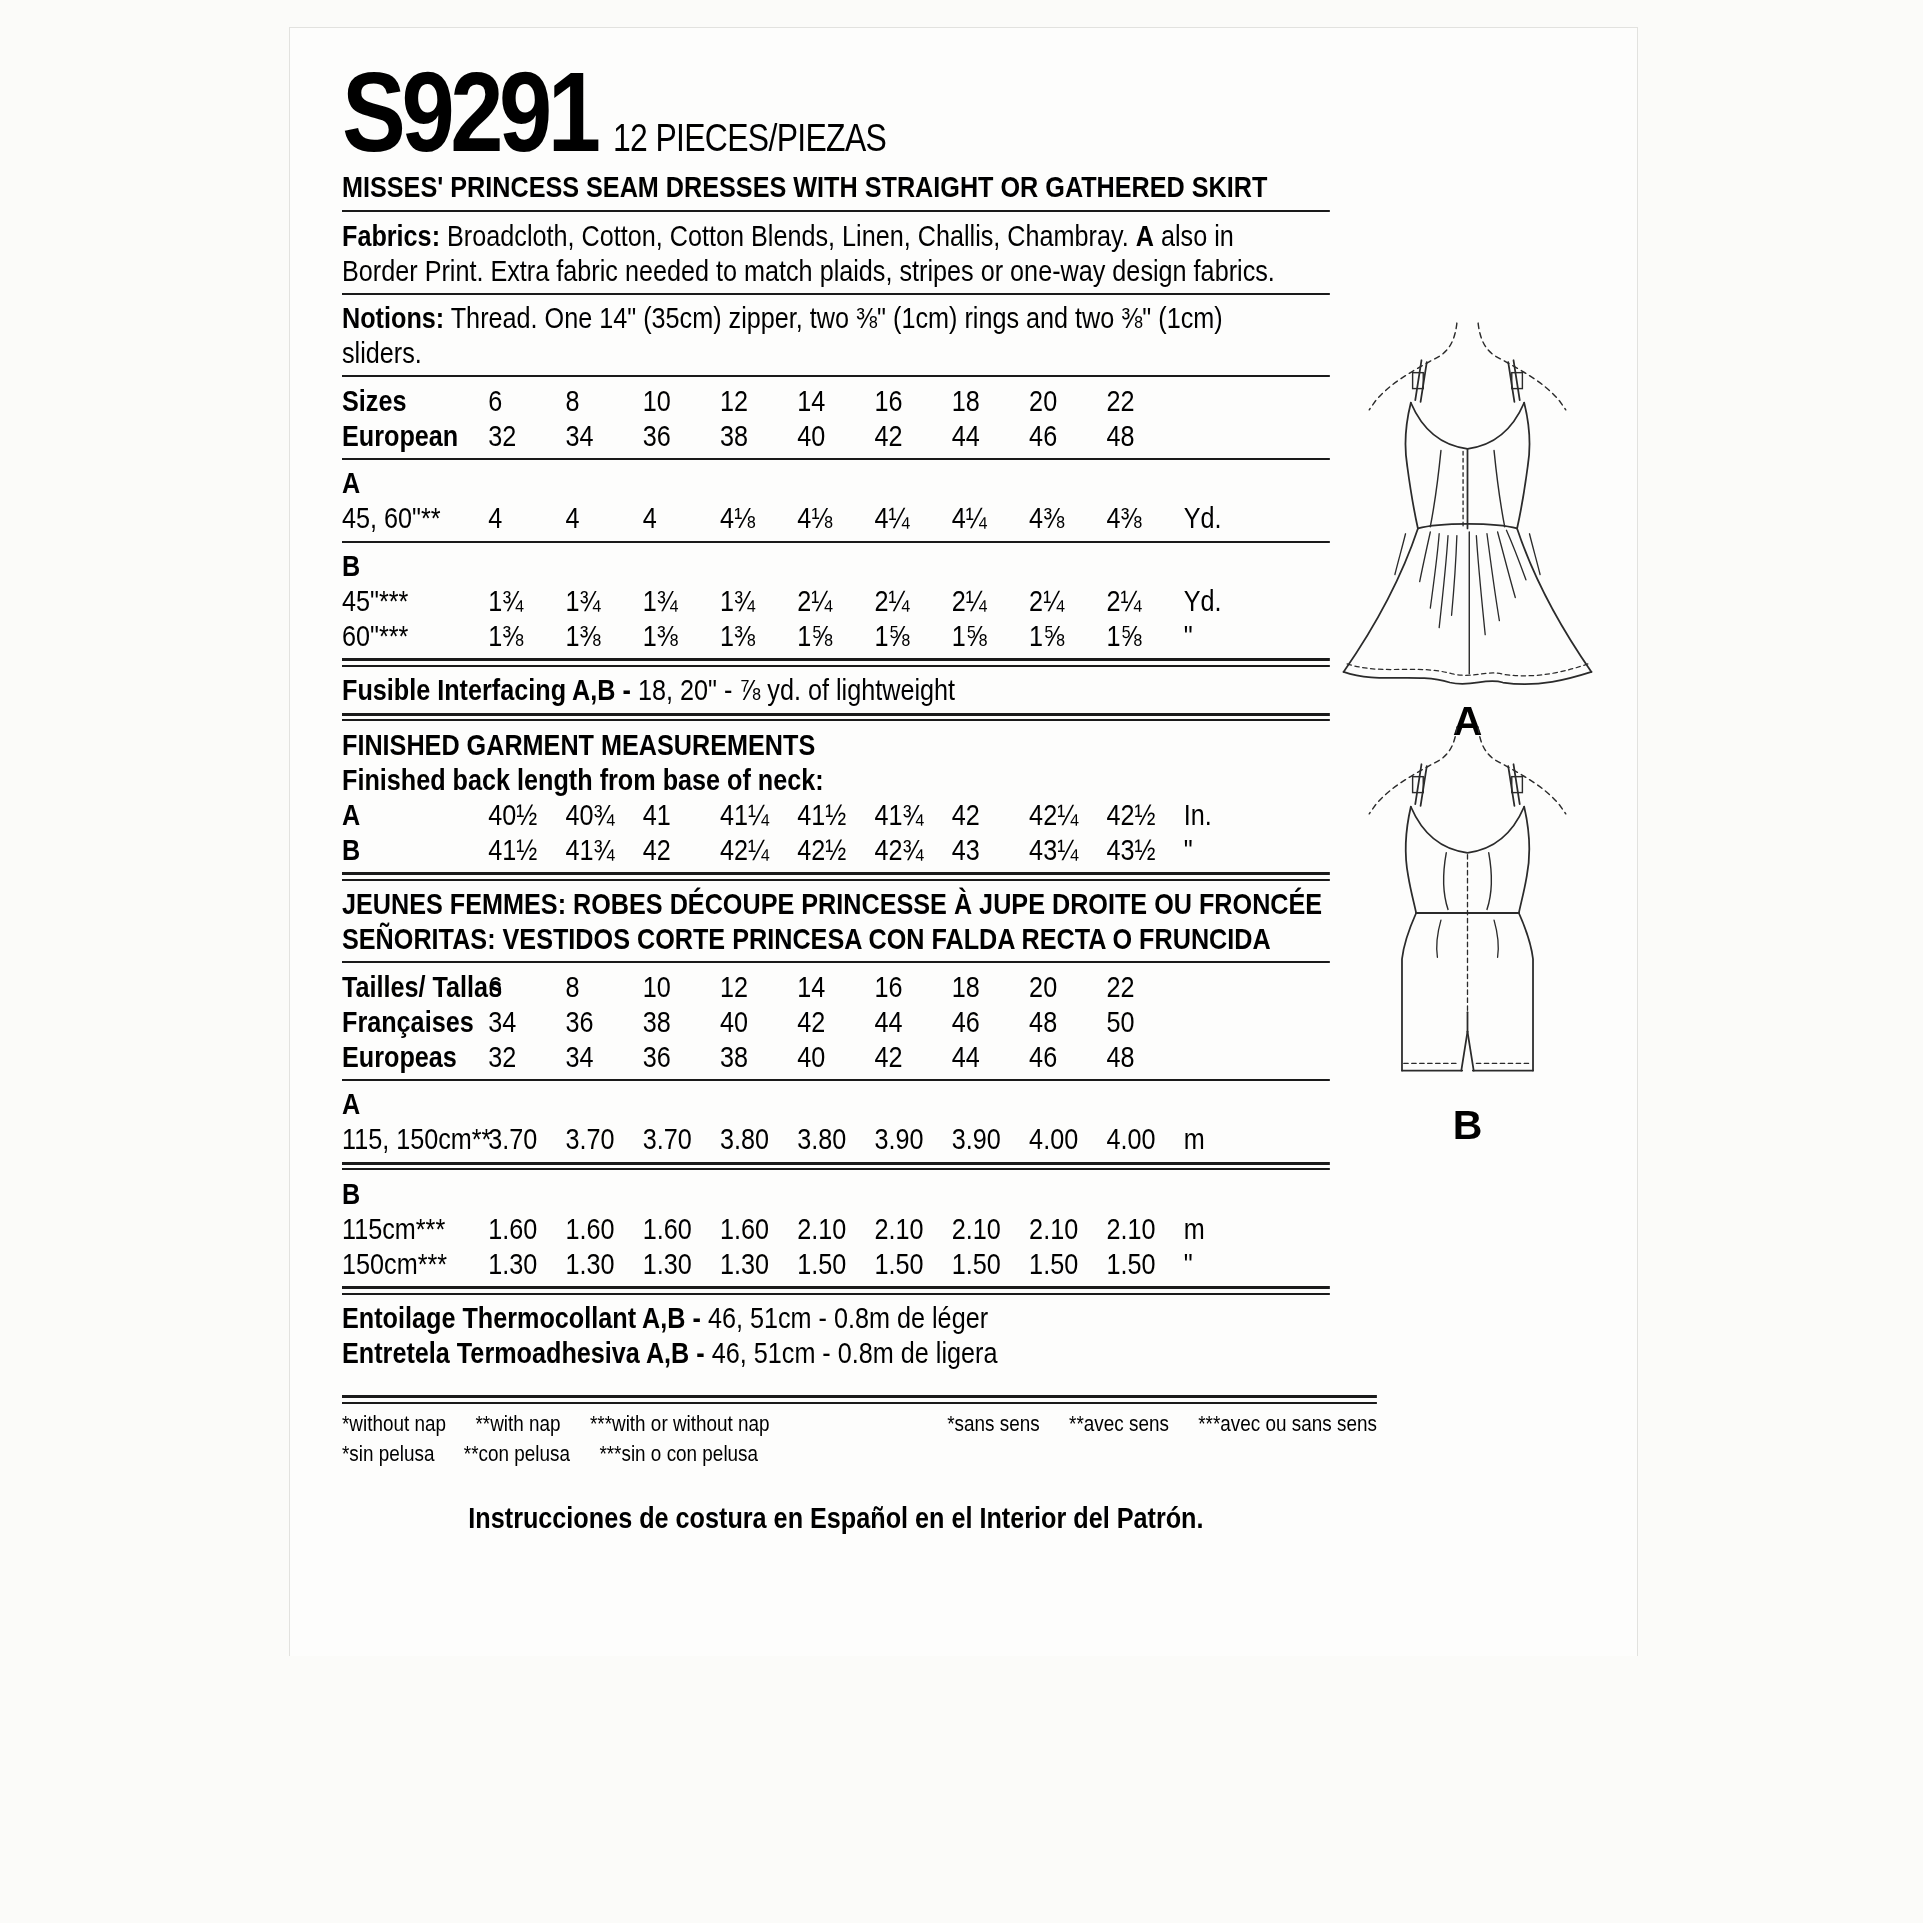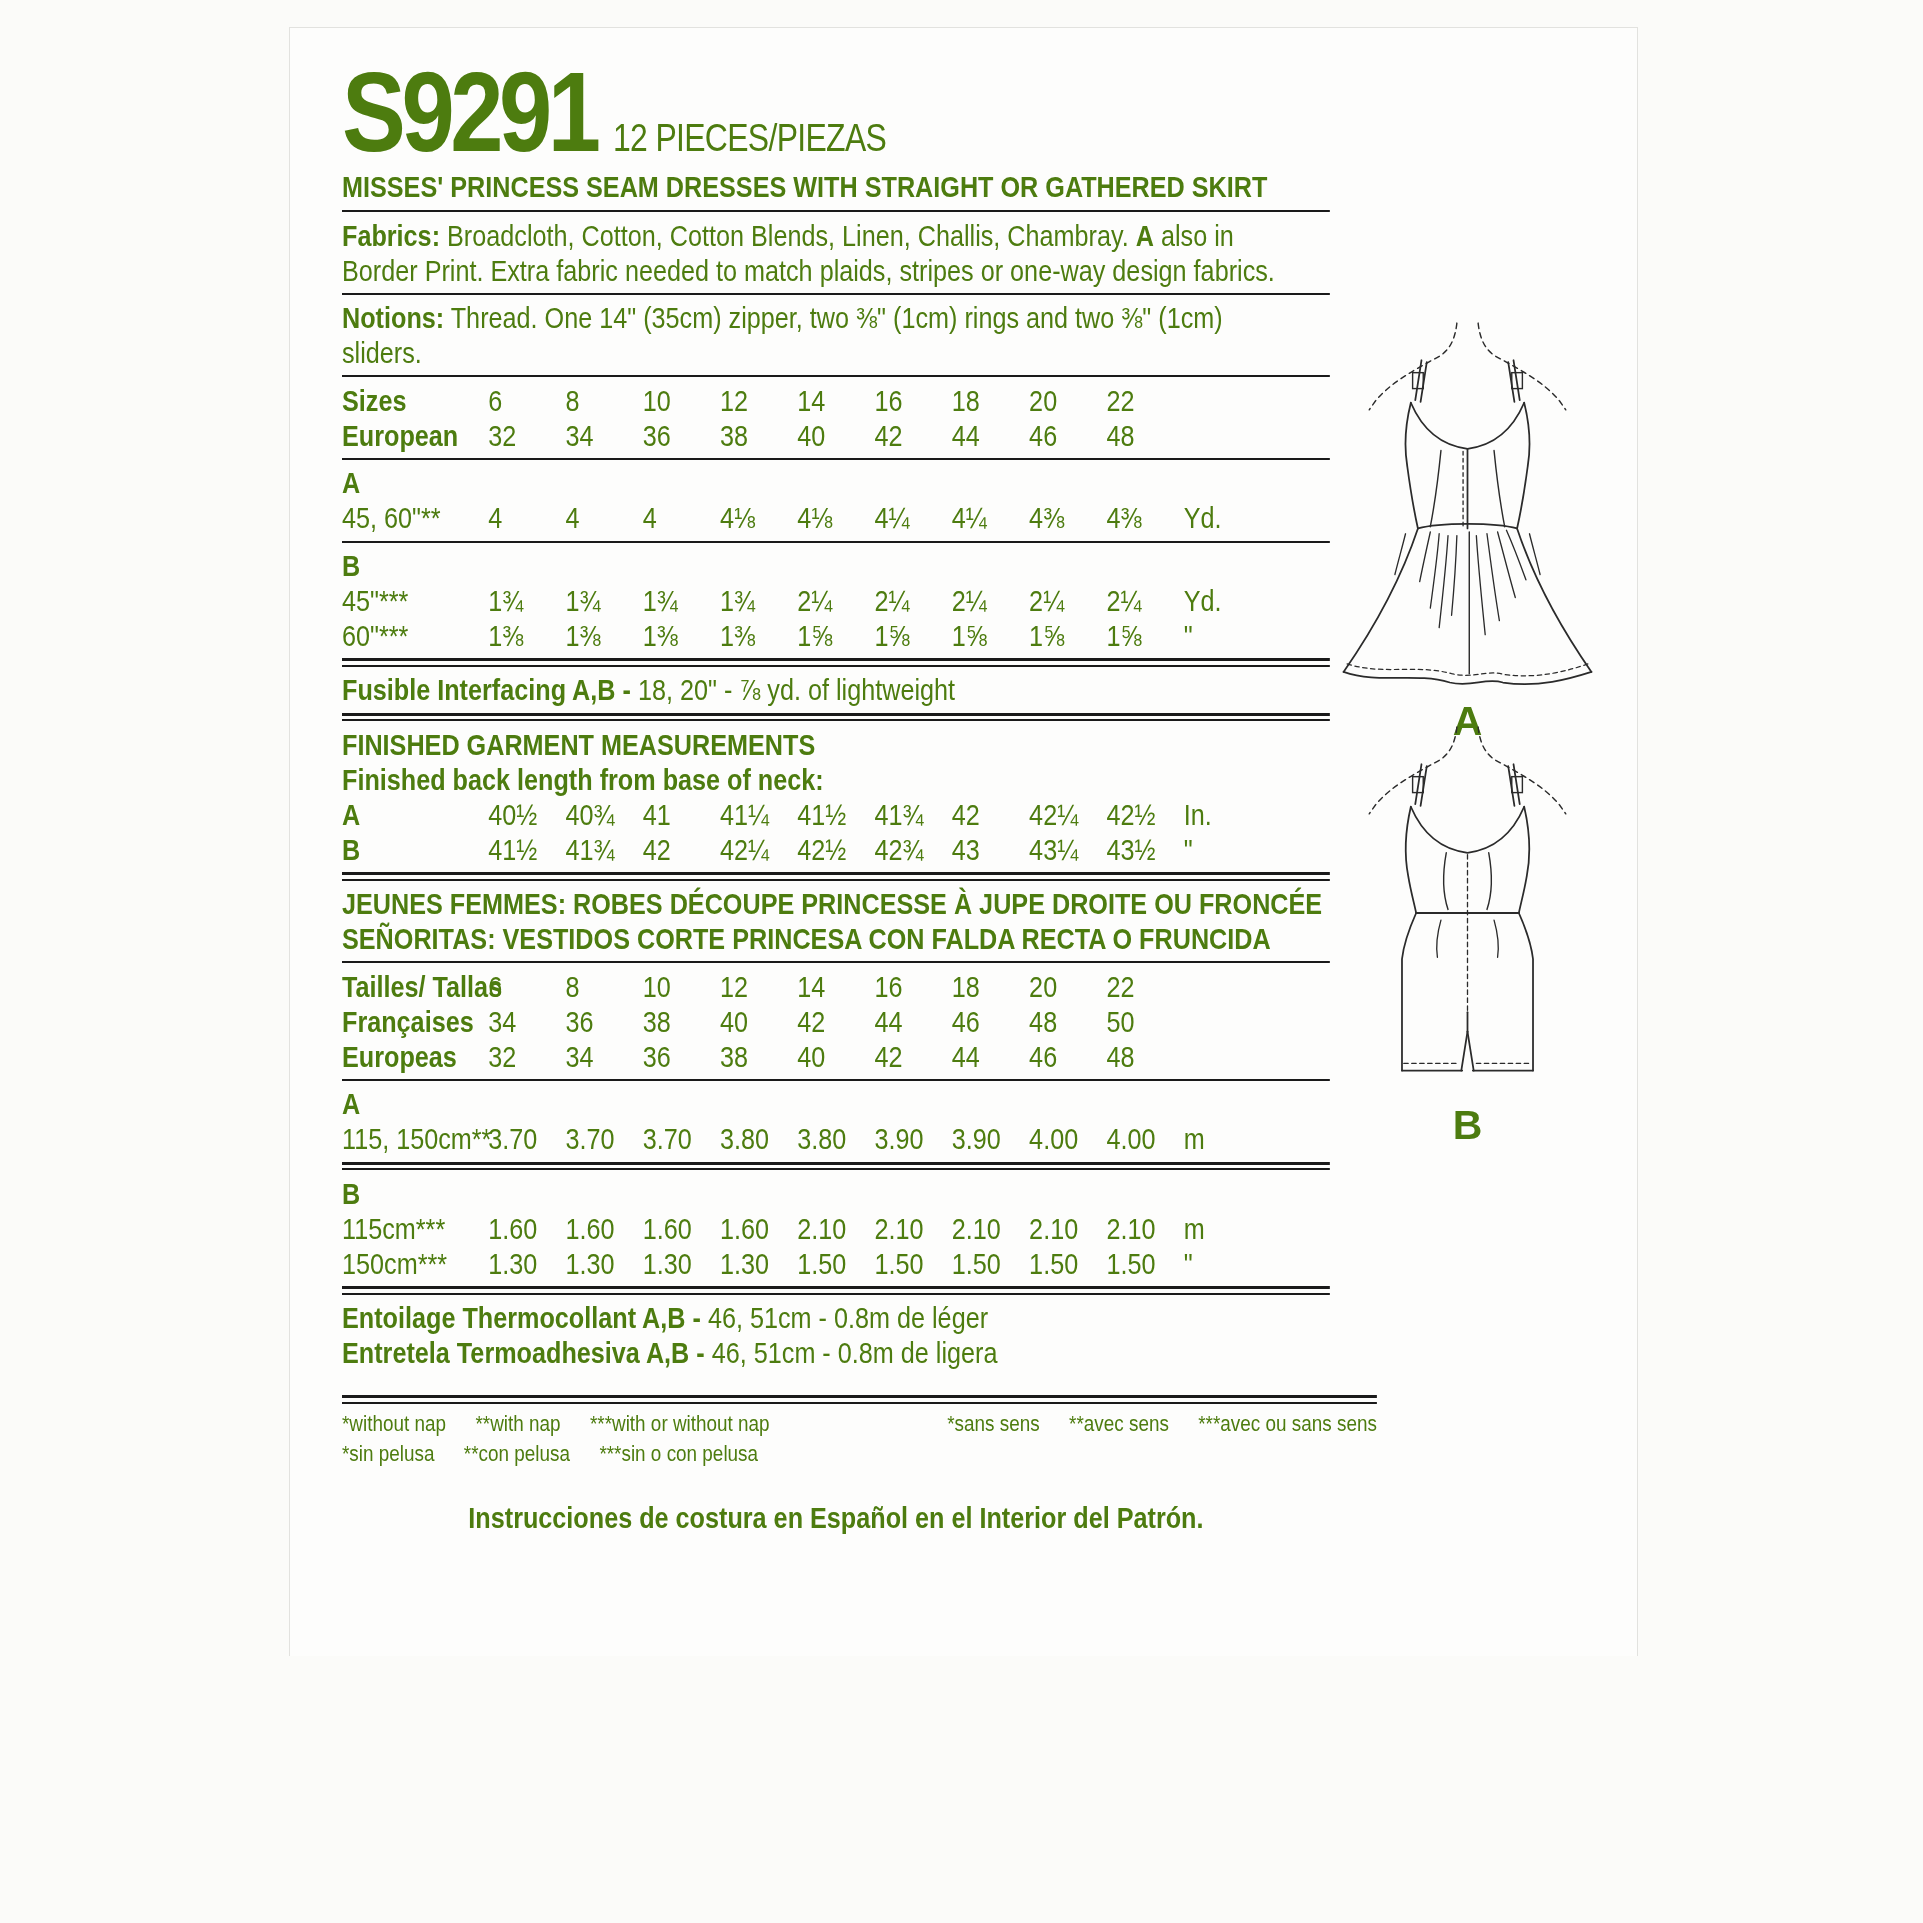--- a/index.html
+++ b/index.html
@@ -1,17 +1,17 @@
 <!DOCTYPE html>
 <html style="font-size:12px"><head>
 <meta charset="utf-8">
 <style>
   html,body{margin:0;padding:0;background:#fbfbf9;}
   .canvas{position:relative;width:1924px;height:1656px;background:#fbfbf9;overflow:hidden;
-          font-family:"Liberation Sans","DejaVu Sans",sans-serif;color:#4d7c0f;}
+          font-family:"Liberation Sans","DejaVu Sans",sans-serif;color:#000000;}
   .page{position:absolute;left:289px;top:27px;width:1347px;height:1850px;
         background:#fdfdfc;border:1.5px solid #e2e2df;}
   .content{position:absolute;left:342px;top:44px;width:1232px;
            transform:scaleX(0.84);transform-origin:0 0;}
   .titlebar{display:flex;align-items:baseline;gap:19.5px;margin:10.5px 0 1.5px 0;}
   .pat-num{font-size:114px;font-weight:700;letter-spacing:-5.3px;line-height:113px;}
   .pieces{font-size:38px;letter-spacing:-0.8px;}
   .h-en{font-size:30px;font-weight:700;line-height:36px;white-space:nowrap;}
   .row{font-size:30px;line-height:35px;white-space:nowrap;}
   .b{font-weight:700;}

